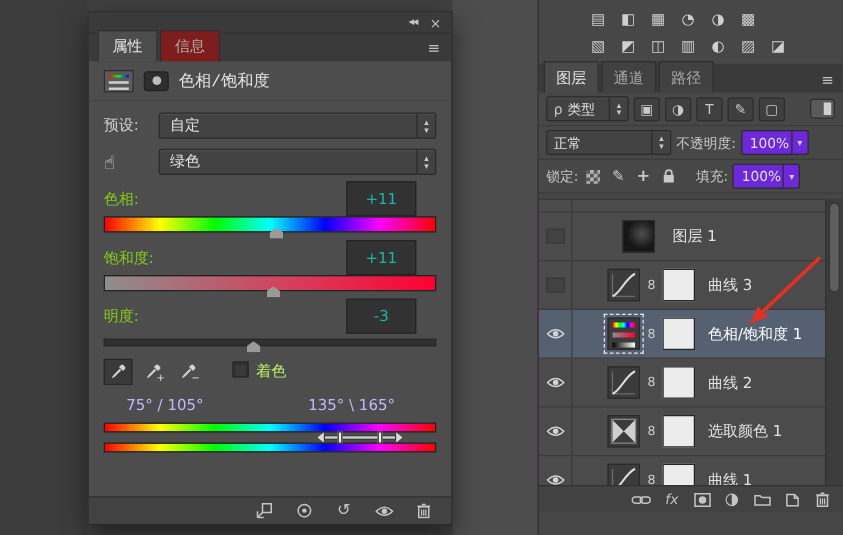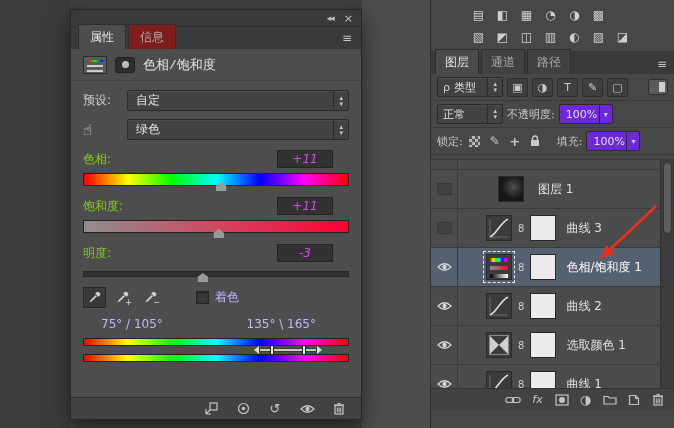--- a/index.html
+++ b/index.html
@@ -43,38 +43,38 @@
     box-shadow:inset 0 1px 0 rgba(255,255,255,.06); }
   .spin { margin-left:auto; height:100%; display:flex; flex-direction:column; align-items:center; justify-content:center;
     padding:0 5px; border-left:1px solid #2b2b2b; color:#c9c9c9; }
   .spin::before { content:"▴"; font-size:7px; line-height:6px; }
   .spin::after  { content:"▾"; font-size:7px; line-height:6px; }
 
   .slider-group { padding:0 12px; margin-top:10px; }
   .slider-group.sat, .slider-group.light { margin-top:11px; }
   .sg-top { display:flex; align-items:center; height:18px; }
   .sg-label { font-size:12px; color:#84cc16; }
-  .sg-value { margin-left:auto; margin-right:16px; width:56px; height:18px; background:#323232; border:1px solid #242424;
-    color:#d946ef; font-size:12px; display:flex; align-items:center; justify-content:center;font-style:italic; }
+  .sg-value { margin-left:auto; margin-right:16px; width:56px; height:28px; background:#323232; border:1px solid #242424;
+    color:#14b8a6; font-size:12px; display:flex; align-items:center; justify-content:center; }
   .sg-track { position:relative; height:13px; border:1px solid #222; margin-top:5px; }
   .sg-track.hue, .ramp { background:linear-gradient(90deg,#f00 0%,#ff0 16.6%,#0f0 33.3%,#0ff 50%,#00f 66.6%,#f0f 83.3%,#f00 100%); }
   .sg-track.sat-g { background:linear-gradient(90deg,#8e8e8e 0%,#d4415c 55%,#ff0033 100%); }
   .sg-track.light-g { height:6px; margin-top:9px; background:#303030; border-color:#262626; }
   .sg-marker { position:absolute; top:100%; margin-top:-3px; width:11px; height:9px; background:#9a9a9a;
     transform:translateX(-50%); clip-path:polygon(50% 0,100% 45%,100% 100%,0 100%,0 45%);
     filter:drop-shadow(0 0 1px #111); }
 
   .dropper-row { display:flex; align-items:center; gap:5px; padding:0 12px; margin-top:10px; }
   .dropper-btn { width:23px; height:21px; display:flex; align-items:center; justify-content:center;
     border:1px solid transparent; position:relative; }
   .dropper-btn.pressed { background:#3a3a3a; border-color:#292929; }
   .dropper-btn.add::after, .dropper-btn.sub::after { position:absolute; right:1px; bottom:0; font-size:8px; color:#e0e0e0; }
   .dropper-btn.add::after { content:"+"; }
   .dropper-btn.sub::after { content:"−"; }
-  .colorize { display:flex; align-items:center; gap:6px; margin-left:29px; font-size:12px; color:#c4b5fd; }
+  .colorize { display:flex; align-items:flex-start; gap:6px; margin-left:19px; font-size:12px; color:#bef264; }
   .checkbox { width:13px; height:13px; background:#3a3a3a; border:1px solid #262626; box-shadow:inset 0 1px 2px rgba(0,0,0,.45); }
 
   .range-readout { display:flex; justify-content:space-between; padding:0 45px 0 30px; margin-top:9px;
     font-size:12px; color:#c4b5fd; }
 
   .hue-ramps { position:relative; margin:7px 12px 0; height:24px; }
   .ramp { position:absolute; left:0; right:0; height:8px; border:1px solid #222; }
   .ramp.top { top:0; } .ramp.bottom { bottom:0; }
   .range-strip { position:absolute; top:10px; height:4px; width:22%; background:#c9c9c9; border:1px solid #3a3a3a; }
   .range-bar { position:absolute; top:7px; width:4px; height:10px; background:#ececec; border:1px solid #222; transform:translateX(-50%); }
@@ -96,21 +96,21 @@
   .lp-tabs { height:22px; background:#3a3a3a; display:flex; align-items:flex-end; padding-left:4px; position:relative; }
   .lp-tab { padding:4px 9px 3px; font-size:12px; color:#a9a9a9; background:#414141; border:1px solid #2e2e2e; border-bottom:none; margin-right:2px; }
   .lp-tab.active { background:#4a4a4a; color:#e3e3e3; }
   .lp-menu { position:absolute; right:7px; top:5px; font-size:12px; color:#c3c3c3; }
 
   .filter-row, .blend-row, .lock-row { display:flex; align-items:center; gap:4px; padding:0 6px; height:27px; border-bottom:1px solid #3b3b3b; background:#474747; }
   .mini-dd { height:20px; background:#424242; border:1px solid #2b2b2b; border-radius:2px; display:flex; align-items:center;
     padding-left:5px; font-size:11px; color:#e0e0e0; box-shadow:inset 0 1px 0 rgba(255,255,255,.06); }
   .kind-dd { width:66px; }
   .kind-dd .glyph { margin-right:4px; color:#cfcfcf; }
-  .blend-dd { width:66px; }
+  .blend-dd { width:100px; }
   .fbtn { width:21px; height:19px; background:#3f3f3f; border:1px solid #2d2d2d; border-radius:2px; color:#c9c9c9;
     font-size:11px; display:flex; align-items:center; justify-content:center; }
   .filter-toggle { margin-left:auto; width:20px; height:16px; background:#5a5a5a; border:1px solid #2d2d2d; border-radius:3px;
     display:flex; align-items:center; justify-content:flex-end; padding-right:2px; }
   .filter-toggle i { width:6px; height:10px; background:#cfcfcf; display:block; }
   .small-label { font-size:11px; color:#c9c9c9; white-space:nowrap; }
   .val-dd { width:54px; height:20px; background:#6d28d9; border:1px solid #2b2b2b; border-radius:2px; display:flex;
     align-items:center; padding-left:6px; font-size:11px; color:#e0e0e0; }
   .dd-caret { margin-left:auto; padding:0 4px; border-left:1px solid #2b2b2b; color:#c9c9c9; height:100%; display:flex; align-items:center; }
   .dd-caret::before { content:"▾"; font-size:8px; }

